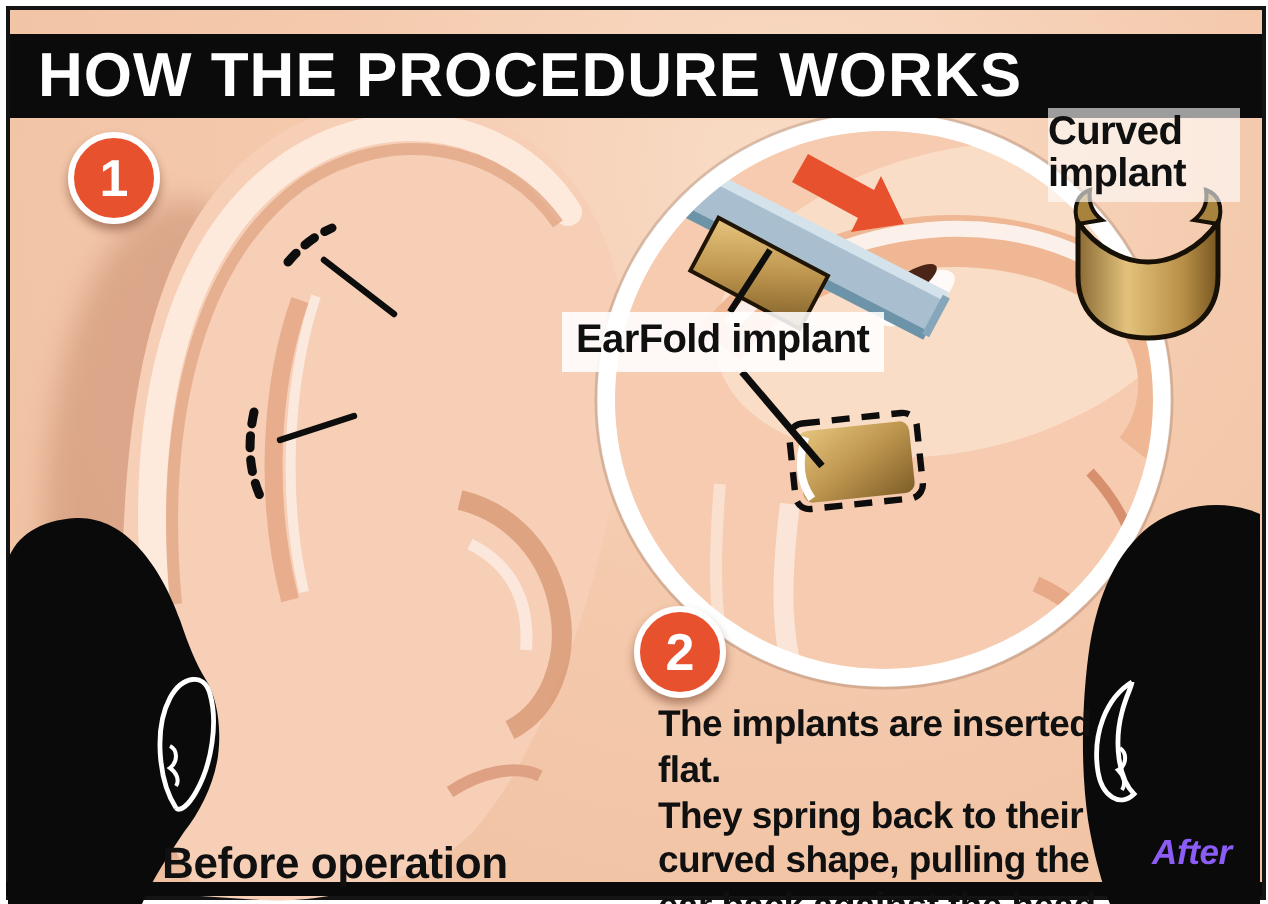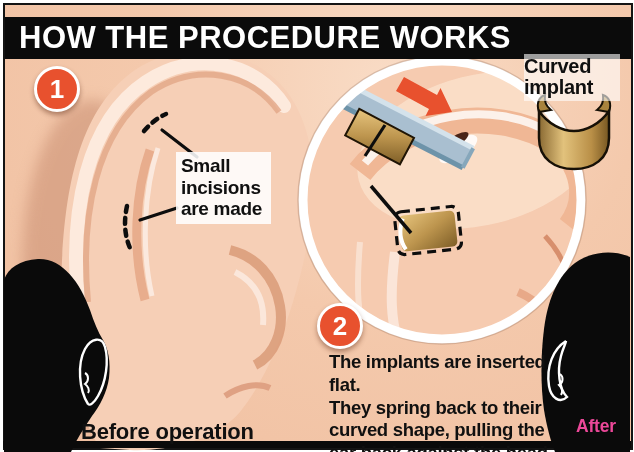--- a/index.html
+++ b/index.html
@@ -19,21 +19,21 @@
   .badge2{left:317px;top:303px;}
   .lbl{position:absolute;z-index:3;font-weight:700;color:#101010;letter-spacing:-.3px;white-space:pre-line;}
   .small-incisions{left:176px;top:152px;width:88px;background:rgba(255,255,255,.88);
                    font-size:19px;line-height:1.14;padding:3px 2px 4px 5px;}
   .earfold{left:281px;top:156px;background:rgba(255,255,255,.88);font-size:20px;
            padding:3px 7px 4px 7px;white-space:nowrap;}
   .curved{left:524px;top:54px;width:96px;font-size:20px;line-height:1.05;
           background:rgba(255,255,255,.6);padding:2px 0 3px 0;}
   .step2-text{left:329px;top:351px;width:242px;font-size:18.5px;line-height:1.23;}
   .before{left:81px;top:419px;font-size:22px;letter-spacing:-.2px;}
-  .after{left:576px;top:416px;font-size:17.5px;color:#ec4899;letter-spacing:-.2px;}
+  .after{left:576px;top:416px;font-size:17.5px;color:#8b5cf6;letter-spacing:-.2px;font-style:italic;}
 </style>
 </head>
 <body>
 
 <div class="page">
   <div class="frame">
     <div class="titlebar">
       <span class="title">HOW THE PROCEDURE WORKS</span>
     </div>
   </div>
@@ -144,23 +144,21 @@
     <rect x="3" y="441" width="628" height="7" fill="#0a0a0a"></rect>
   </svg>
 
   <div class="badge badge1">
     <span>1</span>
   </div>
   <div class="badge badge2">
     <span>2</span>
   </div>
 
-  <div class="lbl small-incisions">Small
-incisions
-are made</div>
+  <div class="lbl earfold">EarFold implant</div>
   <div class="lbl curved">Curved
 implant</div>
   <div class="lbl step2-text">The implants are inserted flat.
 They spring back to their
 curved shape, pulling the
 ear back against the head.</div>
   <div class="lbl before">Before operation</div>
   <div class="lbl after">After</div>
 </div>
 

